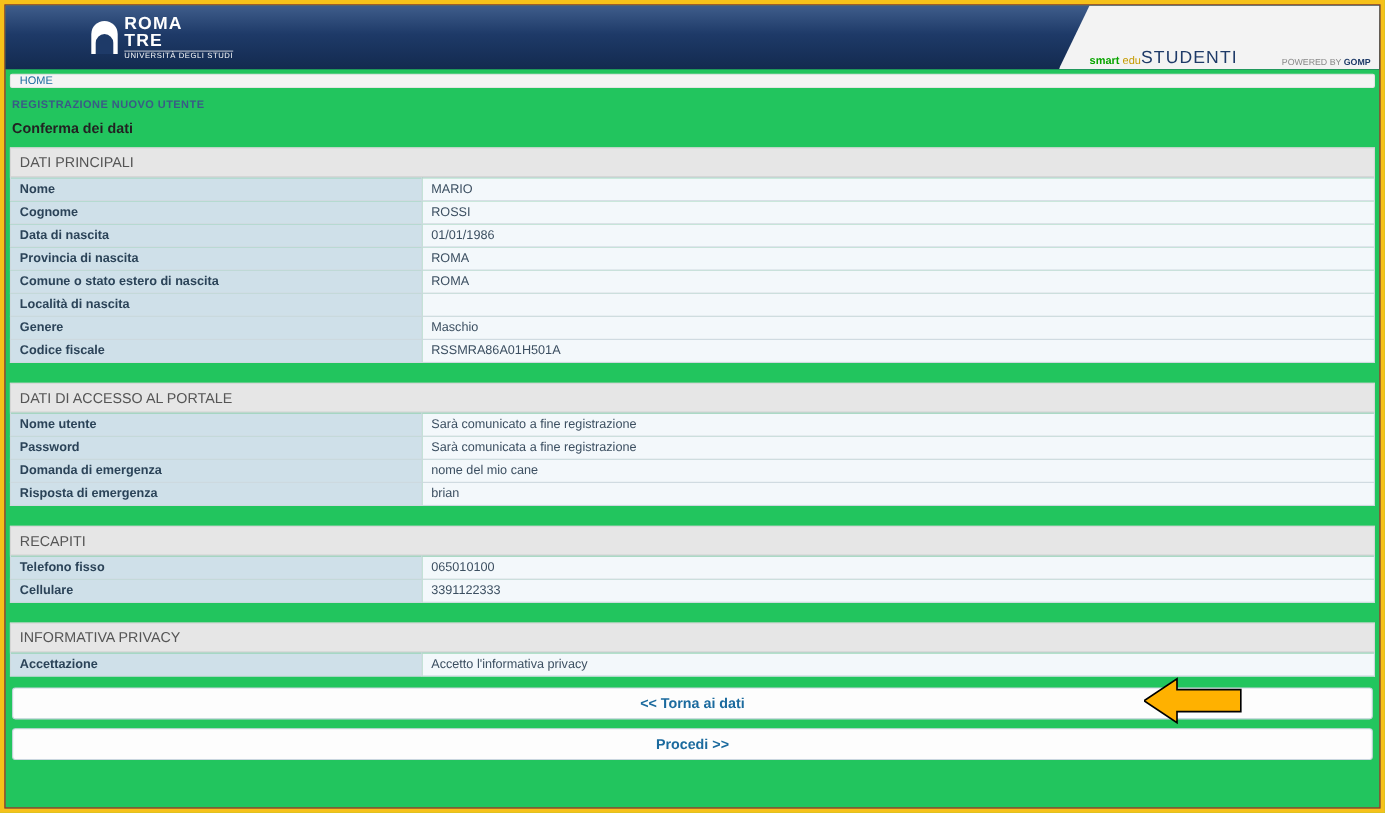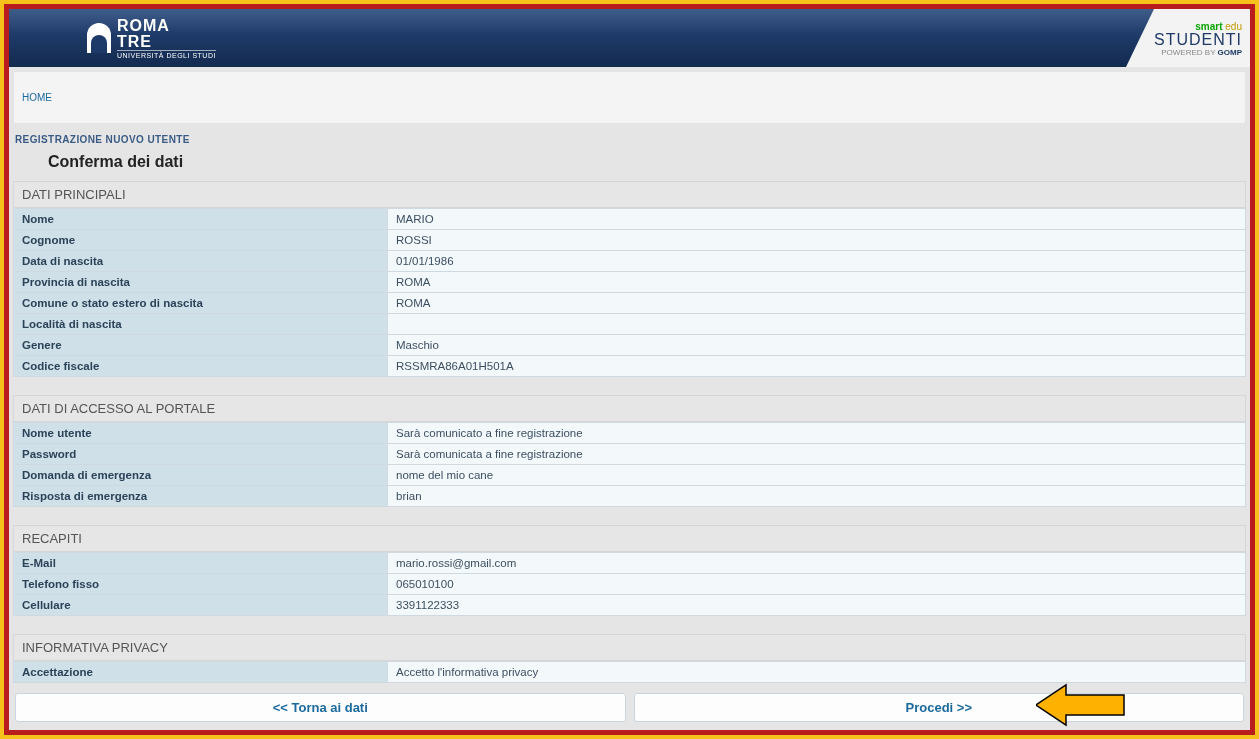--- a/index.html
+++ b/index.html
@@ -4,22 +4,22 @@
   <style>
     * { margin: 0; padding: 0; box-sizing: border-box; }
     body {
       font-family: "Segoe UI", Tahoma, Arial, sans-serif;
       background: #f6c11a;
       padding: 4px;
       font-size: 12px;
       color: #333;
     }
     .page {
-      background: #e5e5e5;
-      border: 5px solid #b91c1c;
+      background: #22c55e;
+      border: 1px solid #b91c1c;
       min-height: 731px;
     }
     .header-bar {
       background: linear-gradient(#3f5d8b 0%, #1e3a68 45%, #132a4f 100%);
       height: 58px;
       position: relative;
       display: flex;
       align-items: center;
       padding-left: 78px;
     }
@@ -47,56 +47,55 @@
     .logo-text { line-height: 1; }
     .logo-text .l1 { font-size: 16px; font-weight: 600; letter-spacing: 1px; }
     .logo-text .l2 { font-size: 16px; font-weight: 600; letter-spacing: 1px; }
     .logo-text .l3 { font-size: 7px; letter-spacing: 0.5px; border-top:1px solid rgba(255,255,255,.6); padding-top:1px;}
     .right-badge {
       position: absolute;
       right: 0; top: 0;
       height: 58px;
       display: flex;
       align-items: flex-end;
-      flex-direction: column;
+      flex-direction: row;
       justify-content: center;
       padding: 4px 8px 2px 28px;
       background: #f3f3f3;
       clip-path: polygon(28px 0, 100% 0, 100% 100%, 0 100%);
     }
     .right-badge .smart { font-size: 10px; color:#0aa500; font-weight:600;}
     .right-badge .smart .edu { color:#c59a00; font-weight:400;}
     .right-badge .studenti { font-size: 16px; font-weight:500; letter-spacing:1px; color:#1e3a68; line-height:1;}
-    .right-badge .gomp { font-size: 8px; color:#888; align-self:flex-end;}
+    .right-badge .gomp { font-size: 8px; color:#888; align-self:flex-end;margin-left:40px;}
     .right-badge .gomp .g { color:#1e3a68; font-weight:700;}
 
     .breadcrumb {
       background: #f4f4f4;
       border: 1px solid #e4e4e4;
       margin: 4px 4px 0 4px;
-      padding: 20px 8px;
+      padding: 0 8px;
       font-size: 10px;
       color: #1b6a9e;
       border-radius: 2px;
     }
 
     .content { padding: 2px 4px 8px 4px; }
     .page-title {
       font-size: 10px;
       font-weight: 700;
       color: #3a5b86;
       padding: 8px 2px 8px 2px;
       letter-spacing: .4px;
     }
     .subtitle {
-      font-size: 16px;
+      font-size: 13px;
       font-weight: 700;
       color: #222;
       padding: 0 2px 10px 2px;
-      margin-left: 33px;
     }
     .section-header {
       background: #e6e6e6;
       border: 1px solid #d6d6d6;
       color: #555;
       font-size: 13px;
       padding: 5px 8px;
       margin-top: 0;
     }
     .section-gap { height: 18px; }
@@ -120,20 +119,21 @@
       background: #f3f8fb;
       color: #3c4f61;
       margin-left: 23px;
     }
     .buttons-row {
       display: flex;
       gap: 8px;
       margin-top: 10px;
       padding: 0 2px;
       position: relative;
+      flex-direction: column;
     }
     .btn {
       flex: 1;
       background: #fdfdfd;
       border: 1px solid #c9d6df;
       border-radius: 3px;
       text-align: center;
       padding: 6px 0;
       font-size: 13px;
       font-weight: 600;
@@ -237,24 +237,20 @@
             <td class="label">Risposta di emergenza</td>
             <td class="value">brian</td>
           </tr>
     </tbody>
       </table>
 
     <div class="section-gap"></div>
     <div class="section-header">RECAPITI</div>
     <table class="data">
       <tbody>
-          <tr>
-            <td class="label">E-Mail</td>
-            <td class="value">mario.rossi@gmail.com</td>
-          </tr>
       <tr>
             <td class="label">Telefono fisso</td>
             <td class="value">065010100</td>
           </tr>
       <tr>
             <td class="label">Cellulare</td>
             <td class="value">3391122333</td>
           </tr>
     </tbody>
       </table>

